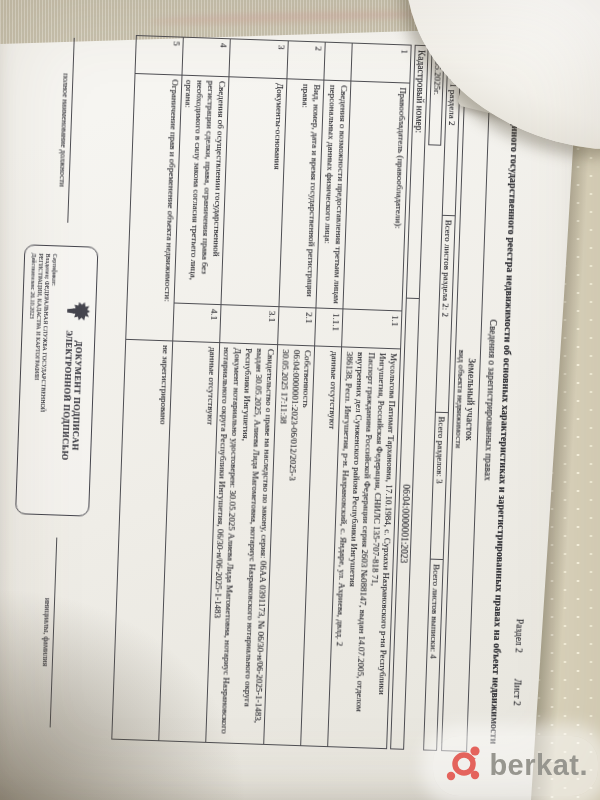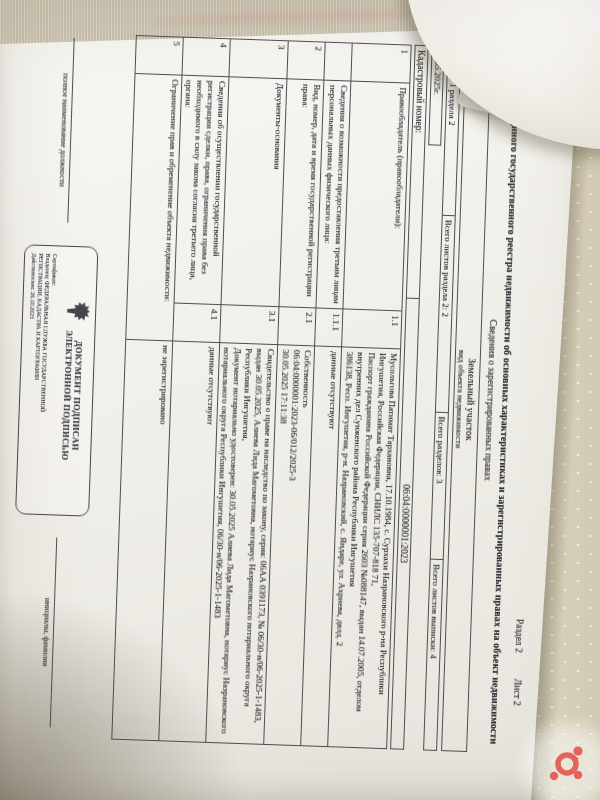--- a/index.html
+++ b/index.html
@@ -198,14 +198,15 @@
   <div class="berkat">
     <span>
       <svg width="40" height="42" viewBox="0 0 40 42">
         <circle cx="19" cy="22" r="9" fill="none" stroke="#e4635c" stroke-width="5.5"></circle>
         <circle cx="30" cy="9" r="4.6" fill="#e4635c"></circle>
         <circle cx="6" cy="34" r="4.2" fill="#e4635c"></circle>
         <circle cx="30" cy="33" r="4.2" fill="#e4635c"></circle>
         <path d="M26 13l5 4-7 1z" fill="#e4635c"></path>
       </svg>
     </span>
+    <span class="berkat-text">berkat.</span>
   </div>
 </div>
 
 </body></html>

